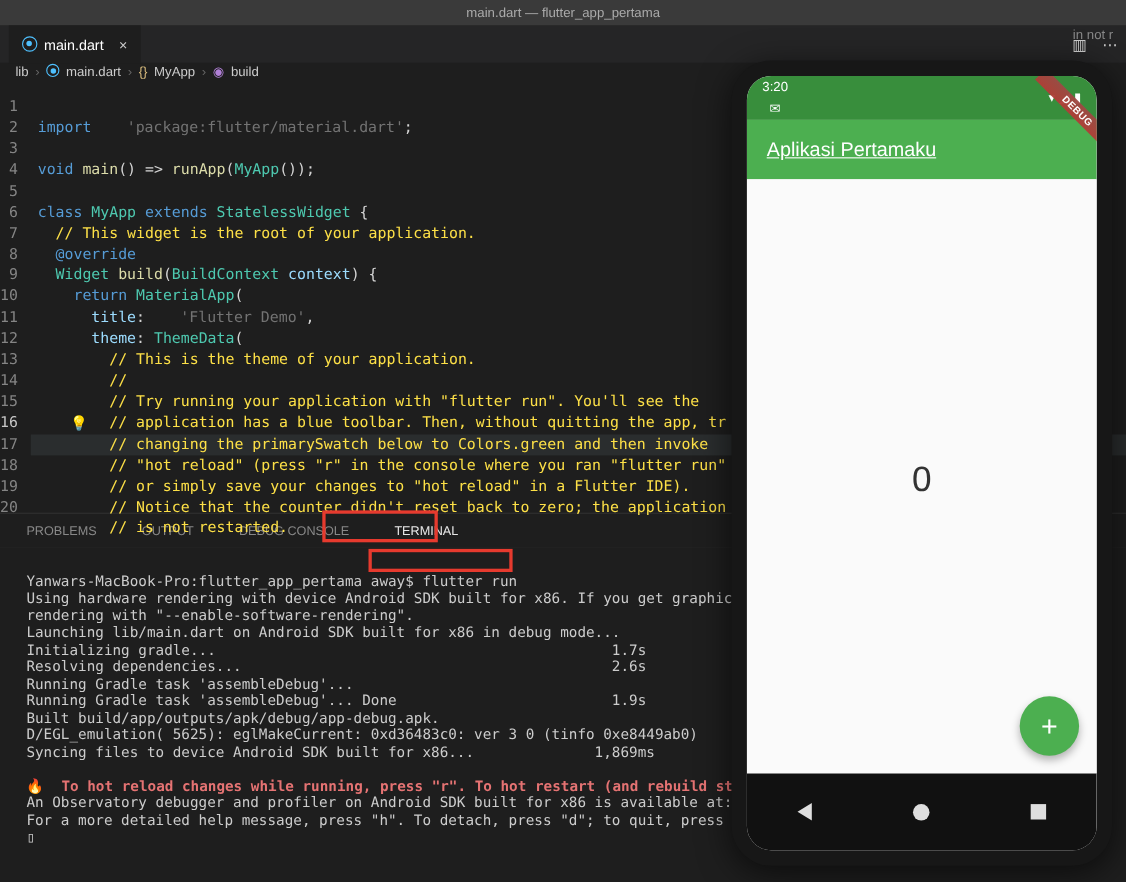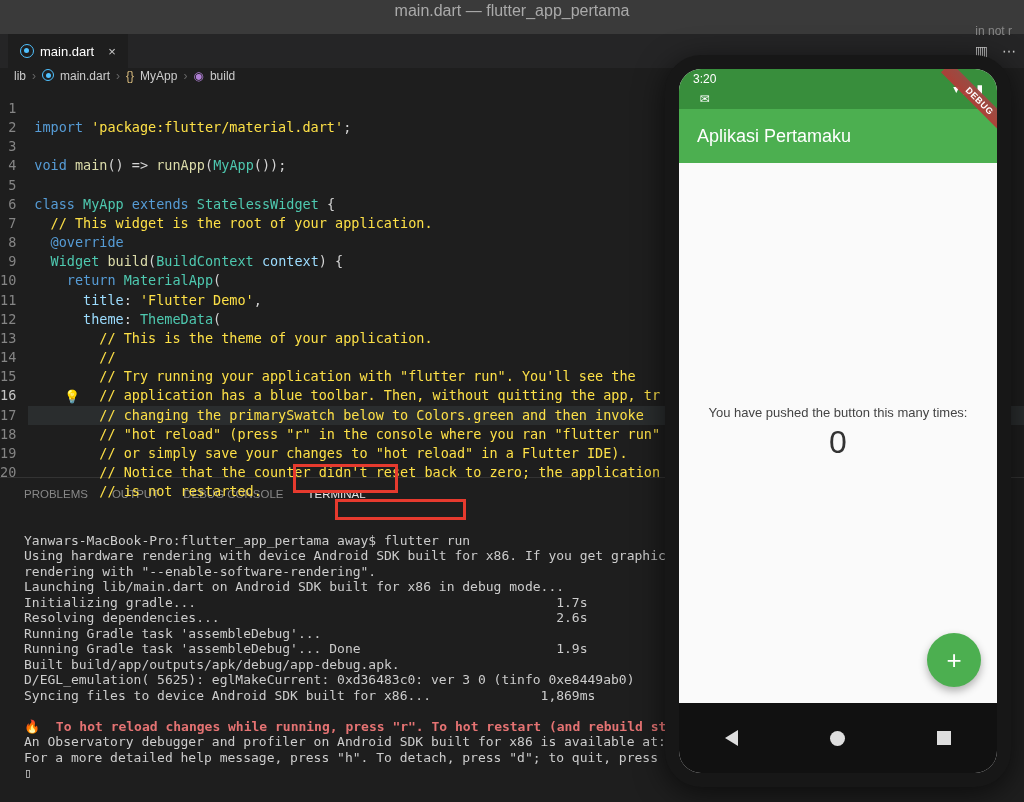--- a/index.html
+++ b/index.html
@@ -1,58 +1,58 @@
 <!DOCTYPE html>
 <html><head>
 <meta charset="utf-8">
 <style>
 * { margin:0; padding:0; box-sizing:border-box; }
 body { font-family: -apple-system,'Segoe UI',sans-serif; background:#333; width:1024px; height:802px; overflow:hidden; position:relative; color:#ccc; }
-.titleBar { height:34px; background:#3a3a3a; text-align:center; font-size:16px; line-height:22px; color:#aaa; }
+.titleBar { height:23px; background:#3a3a3a; text-align:center; font-size:12px; line-height:22px; color:#aaa; }
 .tabBar { height:35px; background:#252526; display:flex; align-items:center; padding:0 8px; border-bottom:1px solid #1e1e1e; }
 .tab { height:35px; display:flex; align-items:center; padding:0 12px; background:#1e1e1e; font-size:13px; color:#fff; gap:6px; }
 .tab-icon { width:14px; height:14px; border:1.5px solid #4fc1ff; border-radius:50%; position:relative; }
 .tab-icon::after { content:''; position:absolute; width:5px; height:5px; background:#4fc1ff; border-radius:50%; top:3px; left:3px; }
 .close-x { margin-left:8px; cursor:pointer; color:#ccc; }
 .tabBar .right-icons { margin-left:auto; display:flex; gap:14px; color:#ccc; font-size:14px; }
 .crumbs { height:22px; background:#1e1e1e; display:flex; align-items:flex-start; padding:0 14px; font-size:12px; color:#aaa; gap:6px; }
 .crumbs .chev { color:#666; }
 .gold { color:#d7ba7d; }
 .pale { color:#ccc; }
 .editor { background:#1e1e1e; height:386px; position:relative; display:flex; font-family:'Menlo','Consolas',monospace; font-size:13.5px; line-height:19.15px; }
 .gutter { width:60px; text-align:right; padding-right:18px; color:#858585; padding-top:8px; }
 .gutter .current { color:#c6c6c6; }
 .bulb { position:absolute; left:64px; top:296px; color:#ffcc00; font-size:13px; }
 .code { padding-top:8px; white-space:pre; color:#d4d4d4; }
 .c-key { color:#569cd6; }
-.c-str { color:#fde047; }
+.c-str { color:#737373;margin-left:24px; }
 .c-cls { color:#4ec9b0; }
 .c-fn  { color:#dcdcaa; }
 .c-lbl { color:#9cdcfe; }
 .c-com { color:#fde047; }
 .c-at  { color:#569cd6; }
 .code .hl { background:#2a2d2e; display:inline-block; width:1000px; margin-left:-6px; padding-left:6px; }
-.panelTabs { height:32px; background:#1e1e1e; display:flex; align-items:center; padding:0 24px; gap:24px; font-size:11.5px; color:#888; border-top:1px solid #333;justify-content:space-between; }
+.panelTabs { height:32px; background:#1e1e1e; display:flex; align-items:center; padding:0 24px; gap:41px; font-size:11.5px; color:#888; border-top:1px solid #333;justify-content:space-between; }
 .panelTabs .sel { color:#e7e7e7; }
 .panelTabs .status { margin-left:auto; font-size:12px; }
 .redBox1 { position:absolute; left:293px; top:464px; width:105px; height:29px; border:3px solid #e63a2e; pointer-events:none; }
 .redBox2 { position:absolute; left:335px; top:499px; width:131px; height:21px; border:3px solid #e63a2e; pointer-events:none; }
 .terminal { background:#1e1e1e; padding:8px 24px; font-family:'Menlo','Consolas',monospace; font-size:13px; line-height:15.5px; white-space:pre-wrap; color:#ccc; height:305px; overflow:hidden; }
 .fire { color:#e25822; }
 .hot-red { color:#e57373; font-weight:bold; }
 
 
 .phone { position:absolute; top:55px; left:665px; width:346px; height:732px; background:#171717; border-radius:36px; padding:14px; box-shadow:0 6px 30px rgba(0,0,0,0.6); }
 .phone-inner { width:100%; height:100%; background:#fff; border-radius:22px; overflow:hidden; position:relative; }
 .speaker { position:absolute; top:26px; left:50%; transform:translateX(-50%); width:140px; height:7px; background:#4a4a4a; border:1px solid #5f5f5f; border-radius:4px; }
 .camera { position:absolute; top:24px; left:42px; width:11px; height:11px; background:#2a3d5c; border-radius:50%; border:1px solid #4a5d7c; }
 .statusBar { height:40px; background:#388e3c; color:#fff; display:flex; align-items:center; padding:0 14px; font-size:12px; justify-content:space-between; }
 .sb-left { display:flex; gap:6px; align-items:center;flex-direction:column; }
 .sb-right { display:flex; gap:4px; align-items:center; }
-.appBar { height:54px; background:#4caf50; color:#fff; display:flex; align-items:center; padding:0 18px; font-size:18px; font-weight:500; }
+.appBar { height:54px; background:#4caf50; color:#fff; display:flex; align-items:center; padding:0 18px; font-size:18px; font-weight:500;text-decoration:underline; }
 .phone-body { height:540px; background:#fafafa; display:flex; flex-direction:column; align-items:center; justify-content:center; position:relative; }
 .caption { font-size:13px; color:#444; }
 .counter { font-size:32px; color:#333; margin-top:4px; }
 .fab { position:absolute; right:16px; bottom:16px; width:54px; height:54px; background:#4caf50; border-radius:50%; display:flex; align-items:center; justify-content:center; color:#fff; font-size:26px; box-shadow:0 4px 8px rgba(0,0,0,0.3); }
 .navBar { height:70px; background:#111; display:flex; align-items:center; justify-content:space-around; color:#f5f5f5; font-size:18px; }
 .navBar div { opacity:0.9; }
 .debug-banner { position:absolute; top:25px; right:-30px; transform:rotate(45deg); background:linear-gradient(rgba(158,73,68,0.95),rgba(178,60,55,0.95)); color:#fff; font-size:9px; font-weight:bold; padding:2px 30px; letter-spacing:0.5px; }
 .nav-tri { width:0; height:0; border-top:8px solid transparent; border-bottom:8px solid transparent; border-right:13px solid #f5f5f5; }
 .nav-circ { width:15px; height:15px; border-radius:50%; background:#f5f5f5; }
 .nav-sq { width:14px; height:14px; background:#f5f5f5; }
@@ -177,21 +177,20 @@
         <span>▾</span>
         <span>◢</span>
         <span>▮</span>
       </div>
     </div>
     <div class="appBar">
       <span>Aplikasi Pertamaku</span>
     </div>
     <div class="debug-banner">DEBUG</div>
     <div class="phone-body">
-      <div class="caption">You have pushed the button this many times:</div>
       <div class="counter">0</div>
       <div class="fab">
         <span>+</span>
       </div>
     </div>
     <div class="navBar">
       <div class="nav-tri"></div>
       <div class="nav-circ"></div>
       <div class="nav-sq"></div>
     </div>

